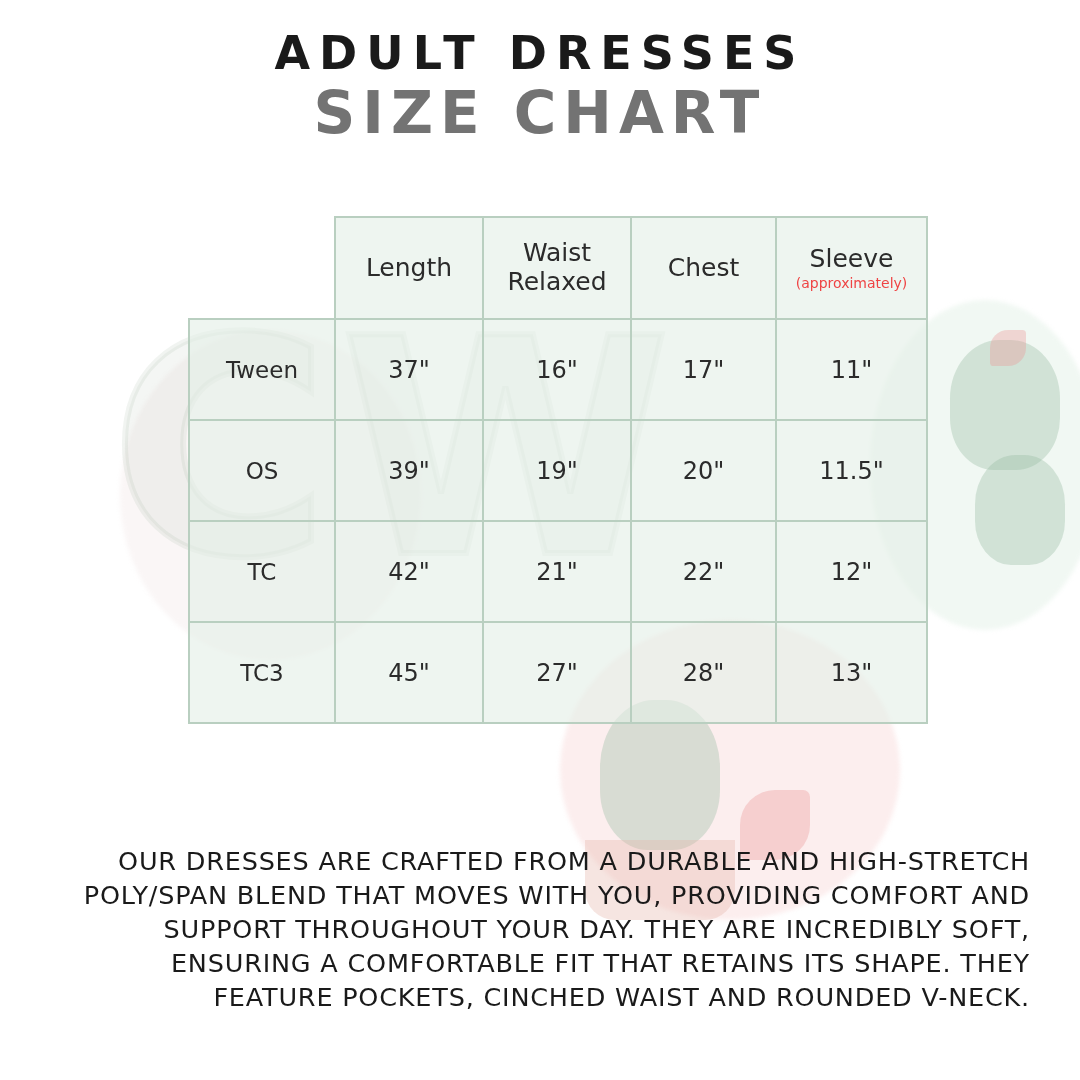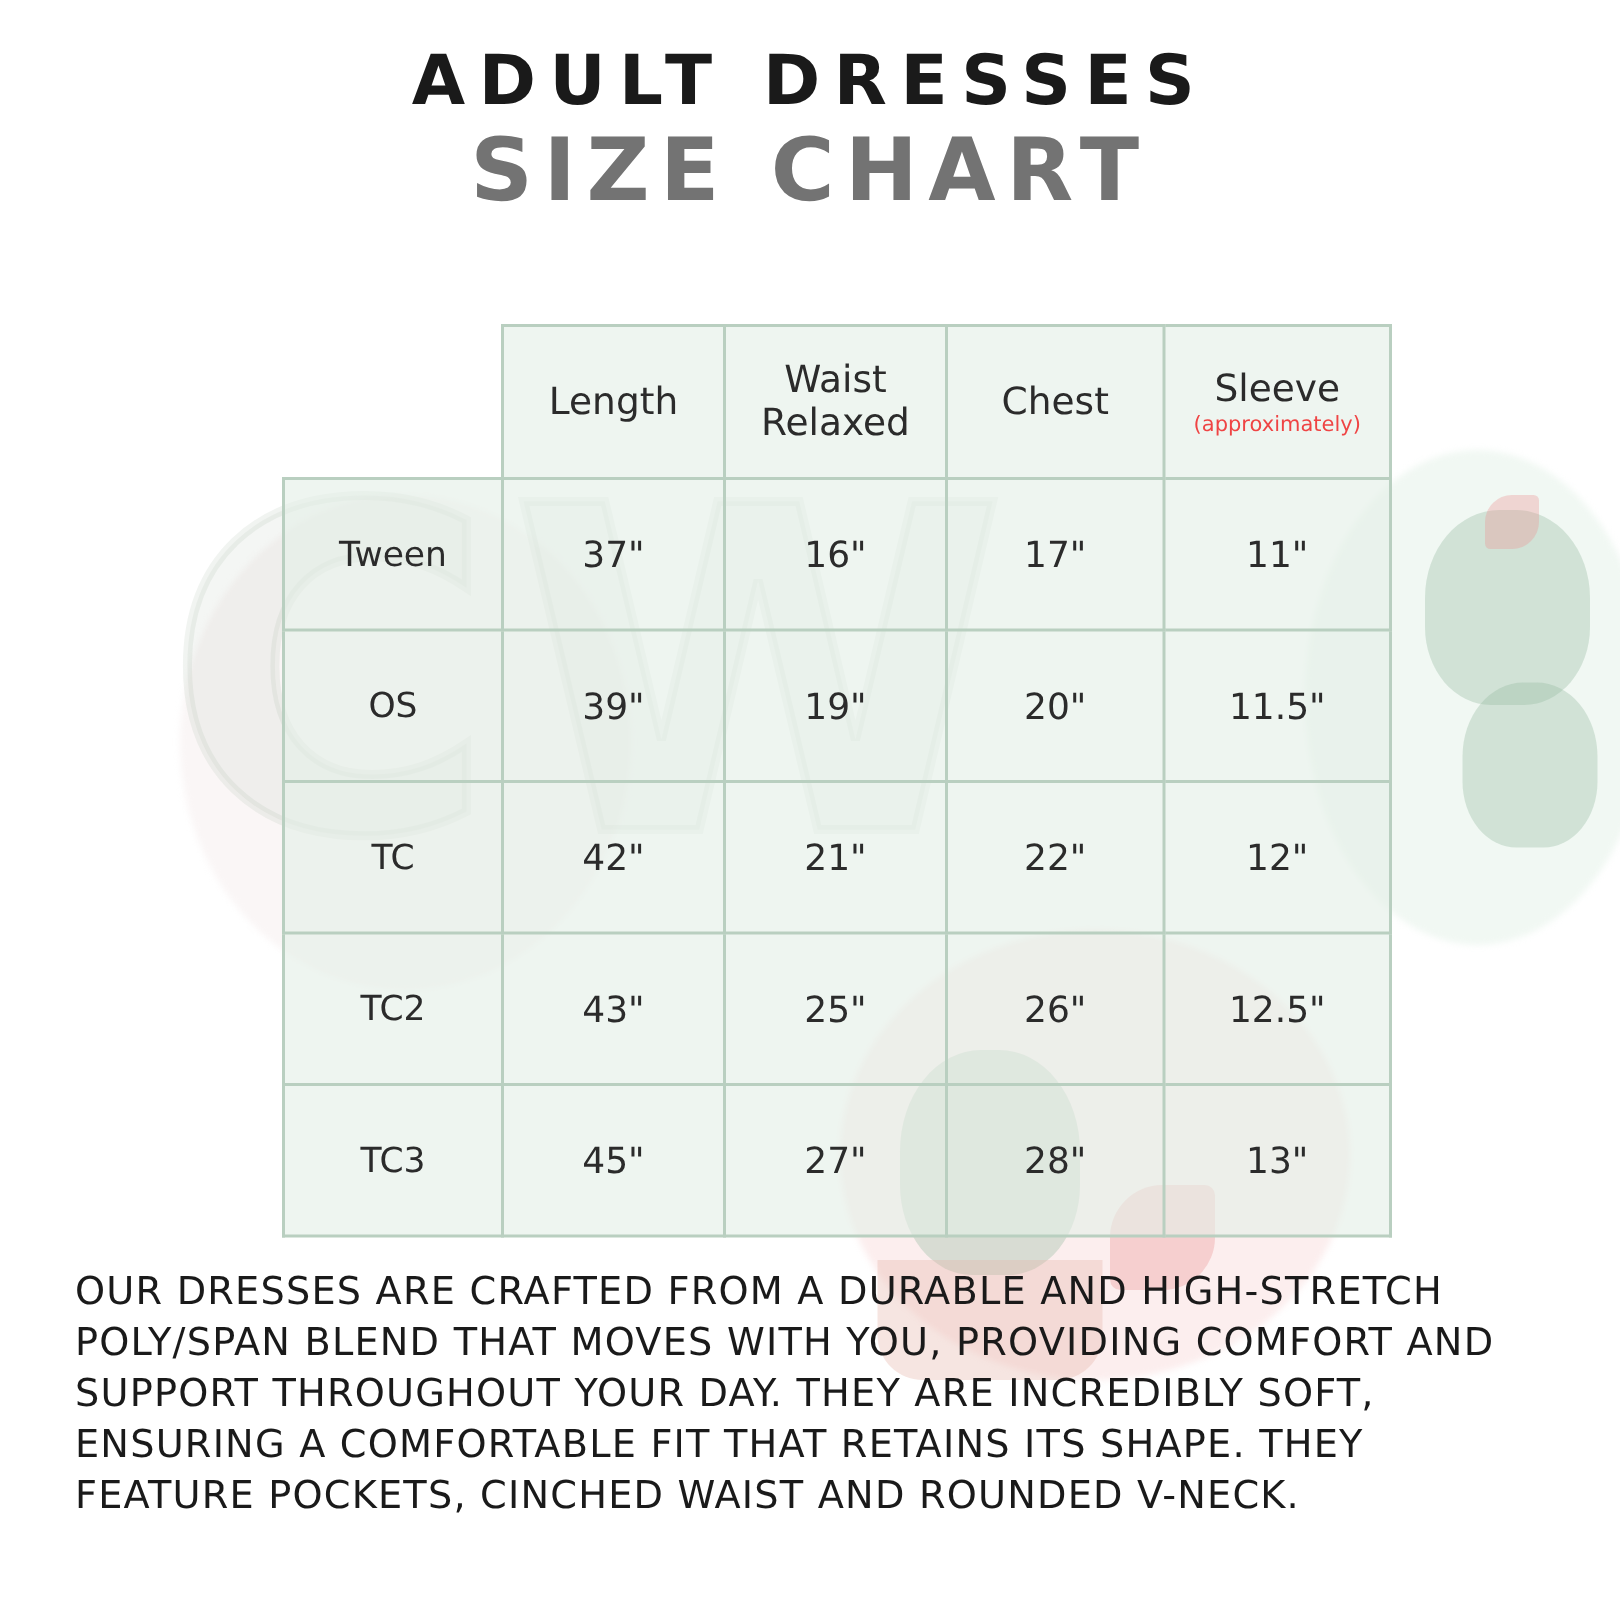--- a/index.html
+++ b/index.html
@@ -130,21 +130,21 @@
   col.c2 { width: 148px; }
   col.c3 { width: 145px; }
   col.c4 { width: 151px; }
 
   
   .footer {
     position: absolute;
     left: 0;
     top: 845px;
     width: 1080px;
-    text-align: left;
+    text-align: right;
     z-index: 6;
   }
   .footer p {
     margin: 0 auto;
     width: 980px;
     font-family: "DejaVu Sans", sans-serif;
     font-size: 25.5px;
     letter-spacing: 0.8px;
     line-height: 1.33;
     color: #1a1a1a;
@@ -215,27 +215,20 @@
         <td>11.5"</td>
       </tr>
       <tr>
         <td class="rowlabel">TC</td>
         <td>42"</td>
         <td>21"</td>
         <td>22"</td>
         <td>12"</td>
       </tr>
       <tr>
-        <td class="rowlabel">TC2</td>
-        <td>43"</td>
-        <td>25"</td>
-        <td>26"</td>
-        <td>12.5"</td>
-      </tr>
-      <tr>
         <td class="rowlabel">TC3</td>
         <td>45"</td>
         <td>27"</td>
         <td>28"</td>
         <td>13"</td>
       </tr>
     </tbody>
   </table>
 </div>
 

